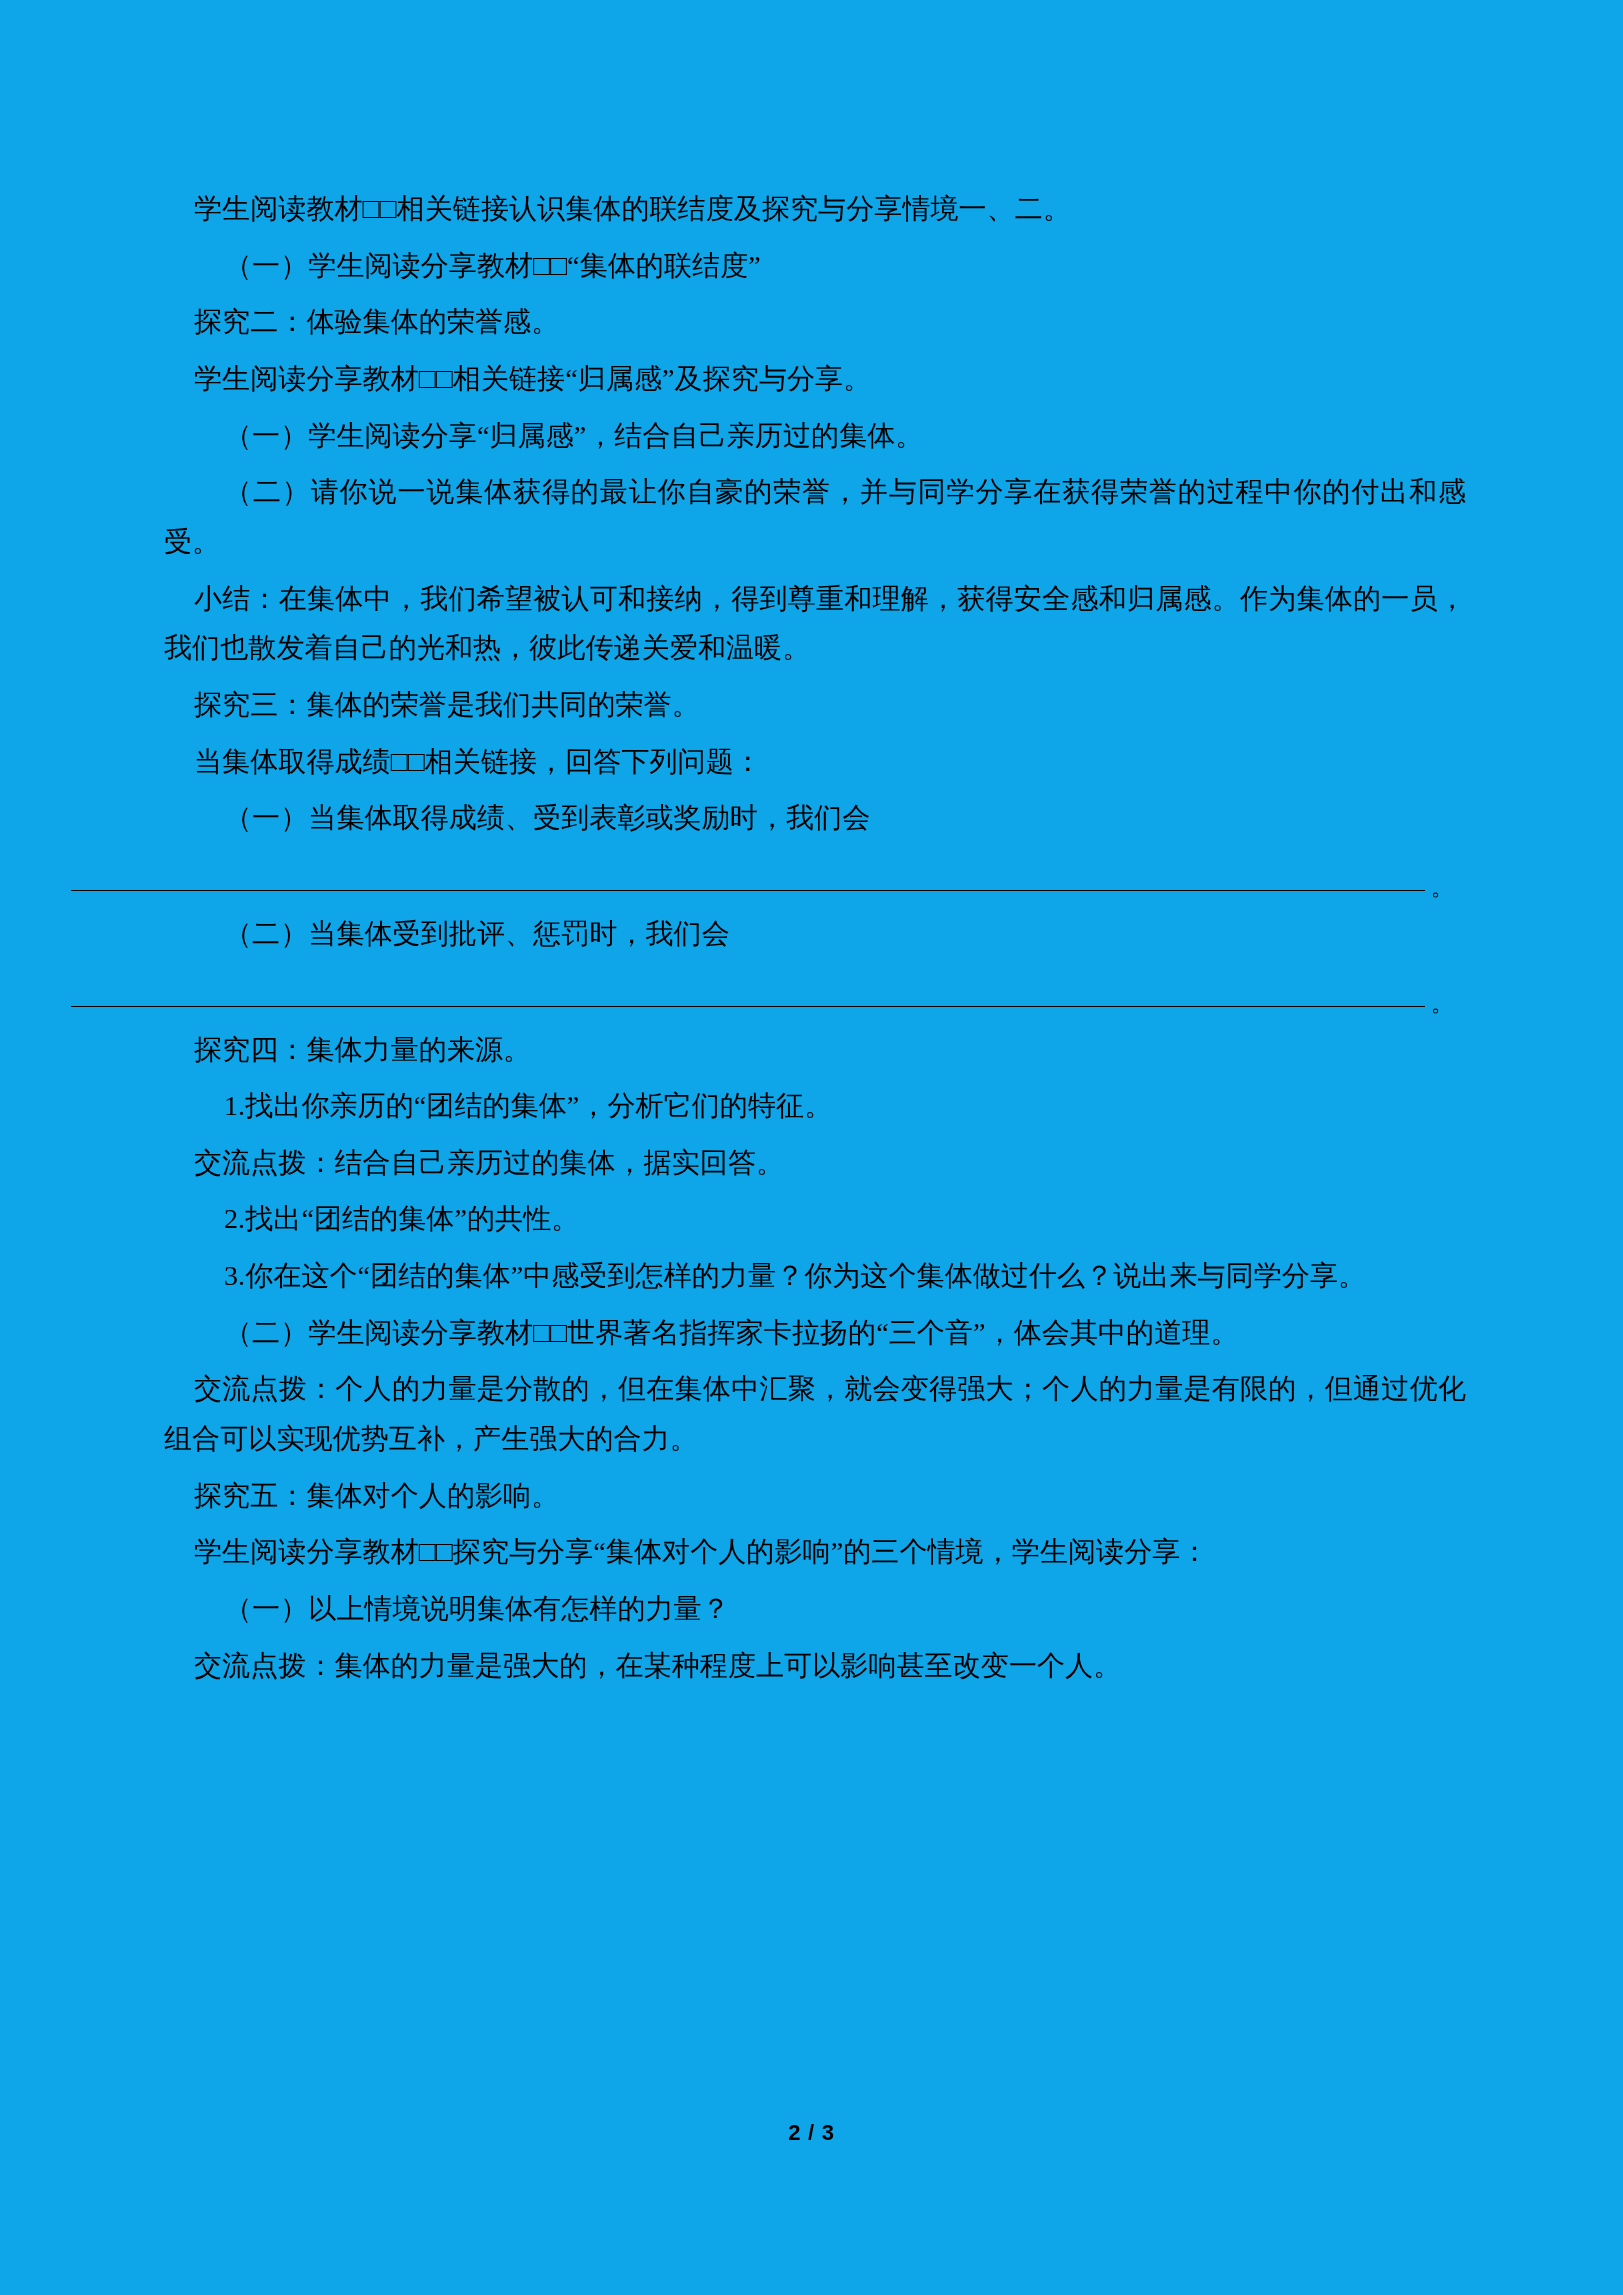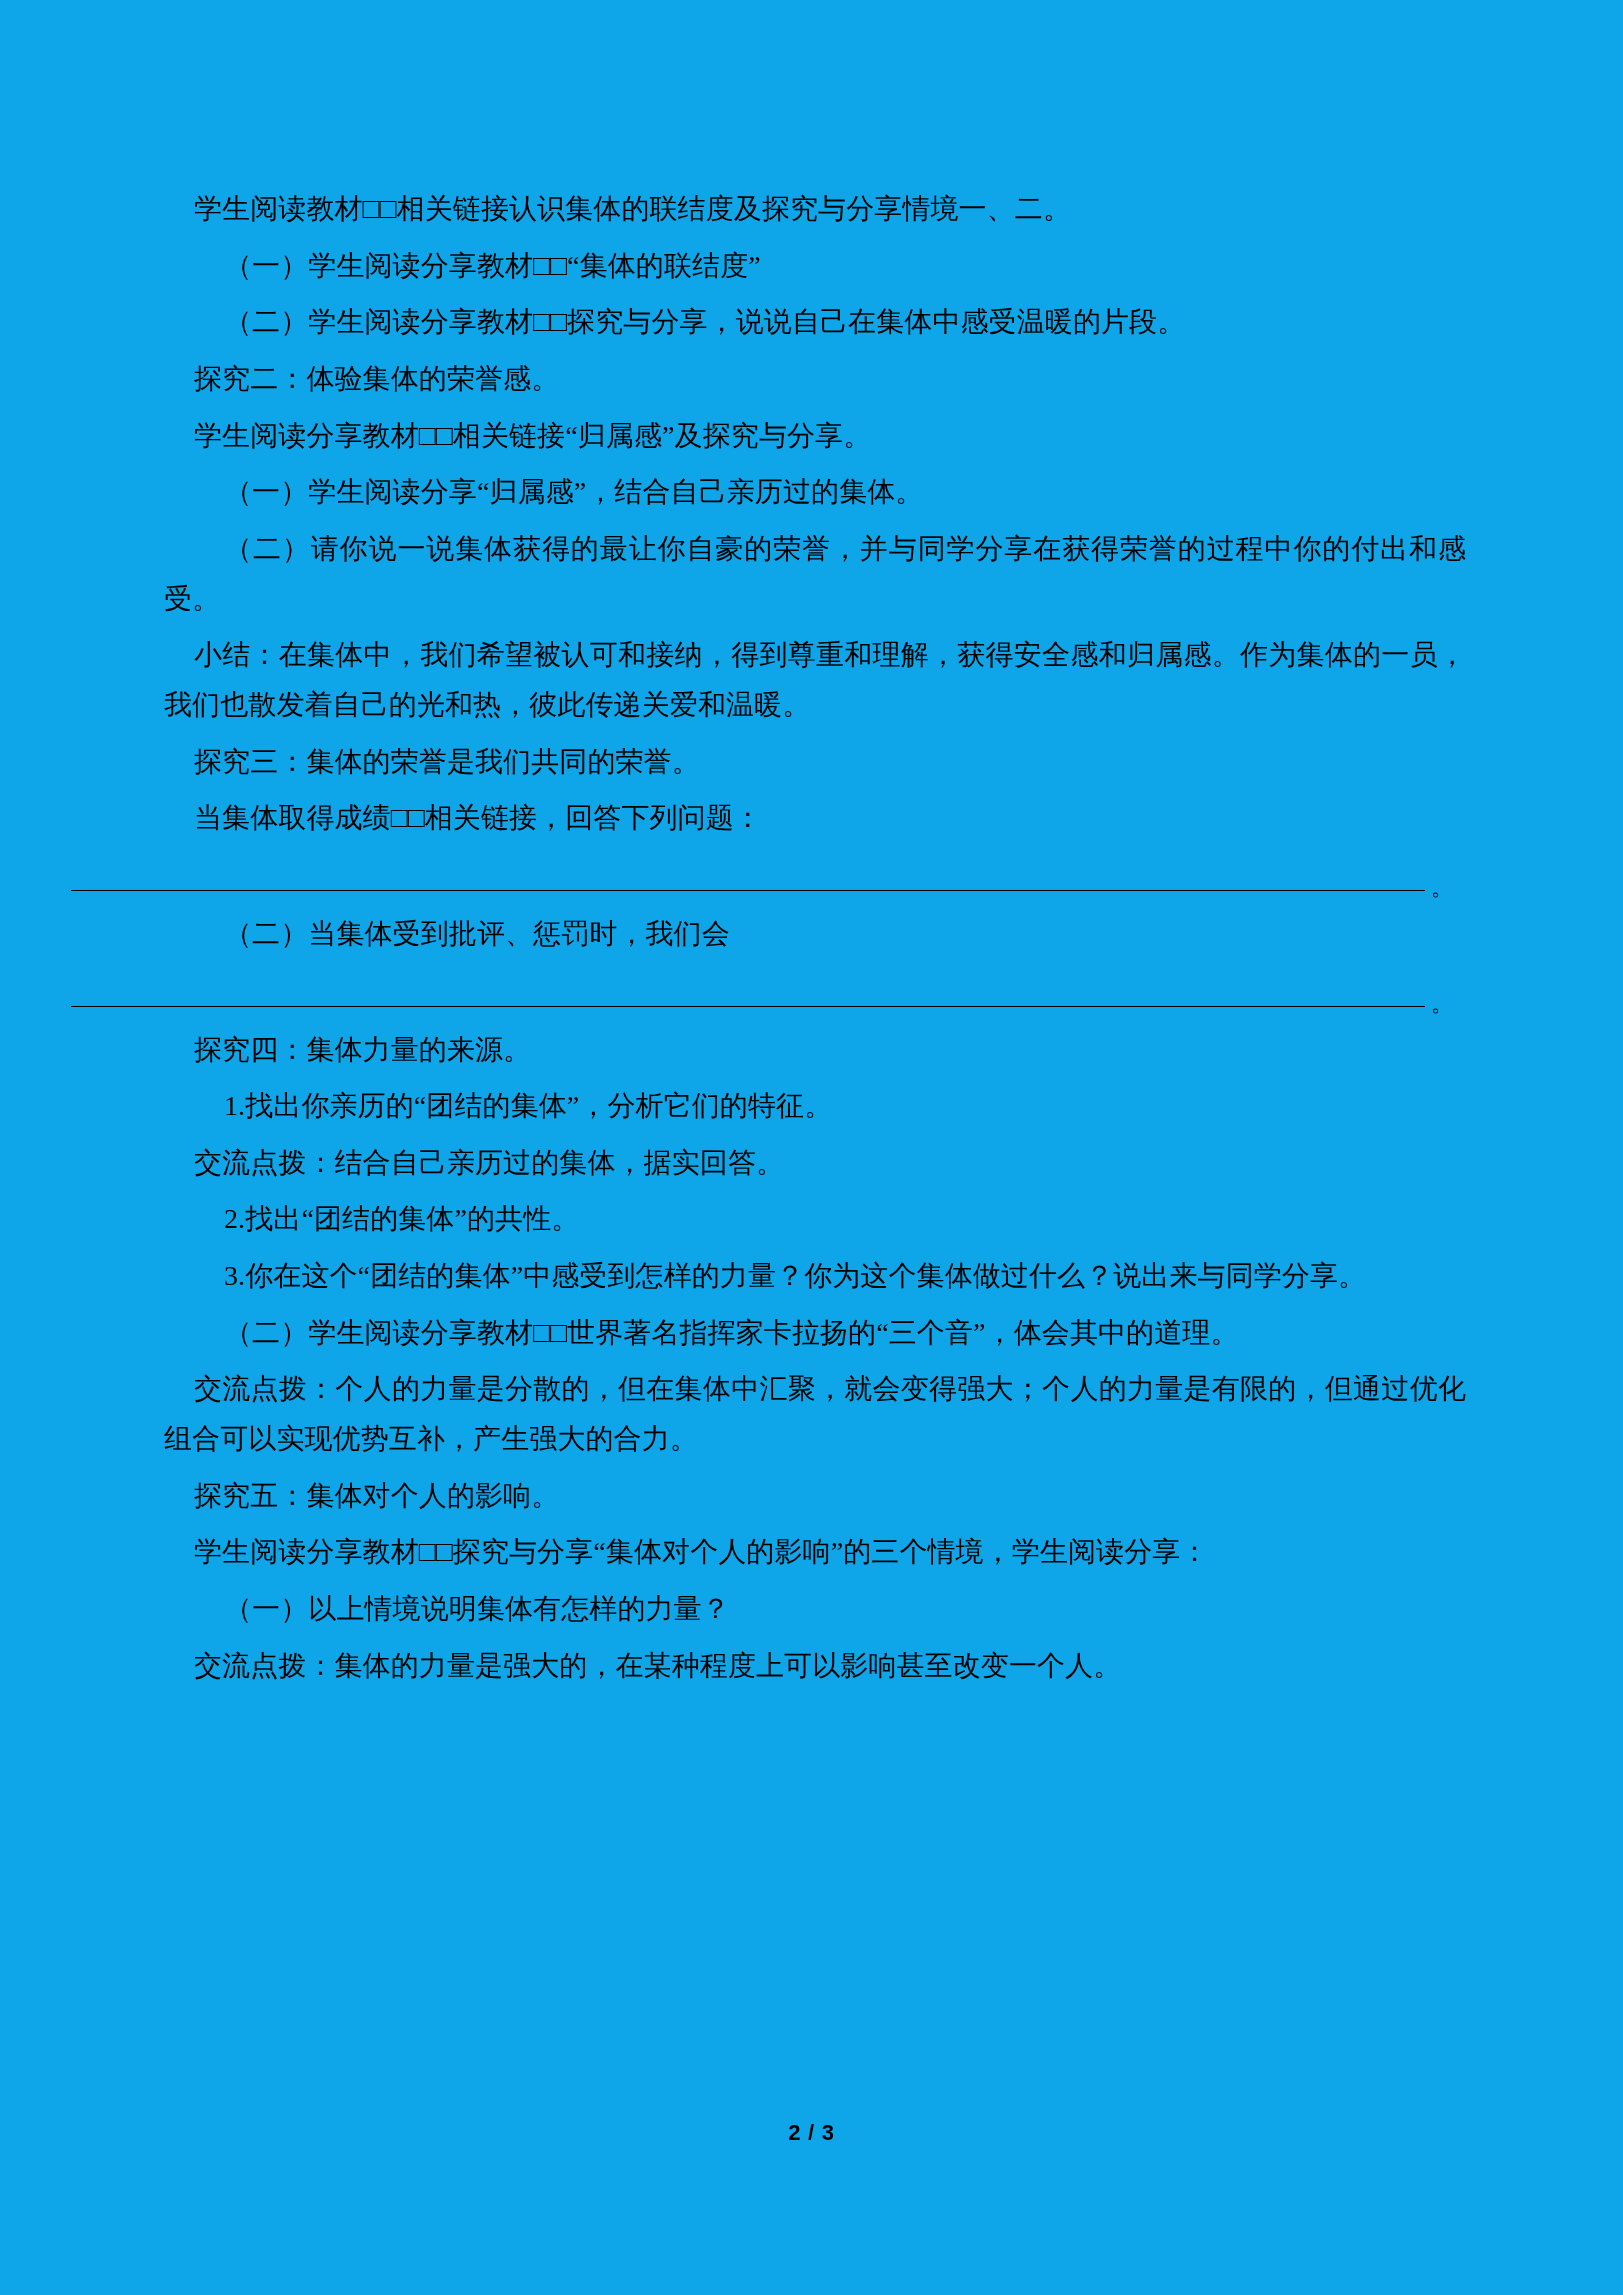--- a/index.html
+++ b/index.html
@@ -67,28 +67,28 @@
   }
 </style>
 </head>
 <body>
 
 <div class="page">
   <div class="content">
 
     <p class="para indent-1">学生阅读教材□□相关链接认识集体的联结度及探究与分享情境一、二。</p>
     <p class="para indent-2">（一）学生阅读分享教材□□“集体的联结度”</p>
-    <p class="para indent-2">（二）学生阅读分享教材□□探究与分享，说说自己在集体中感受温暖的片段。</p>
     <p class="para indent-1">探究二：体验集体的荣誉感。</p>
     <p class="para indent-1">学生阅读分享教材□□相关链接“归属感”及探究与分享。</p>
     <p class="para indent-2">（一）学生阅读分享“归属感”，结合自己亲历过的集体。</p>
     <p class="para indent-2">（二）请你说一说集体获得的最让你自豪的荣誉，并与同学分享在获得荣誉的过程中你的付出和感受。</p>
     <p class="para indent-1">小结：在集体中，我们希望被认可和接纳，得到尊重和理解，获得安全感和归属感。作为集体的一员，我们也散发着自己的光和热，彼此传递关爱和温暖。</p>
     <p class="para indent-1">探究三：集体的荣誉是我们共同的荣誉。</p>
     <p class="para indent-1">当集体取得成绩□□相关链接，回答下列问题：</p>
+    <p class="para indent-2">（一）当集体取得成绩、受到表彰或奖励时，我们会</p>
 
     <div class="blank-line">
       <span class="rule"></span>
       <span class="period">。</span>
     </div>
 
     <p class="para indent-2">（二）当集体受到批评、惩罚时，我们会</p>
 
     <div class="blank-line">
       <span class="rule"></span>

